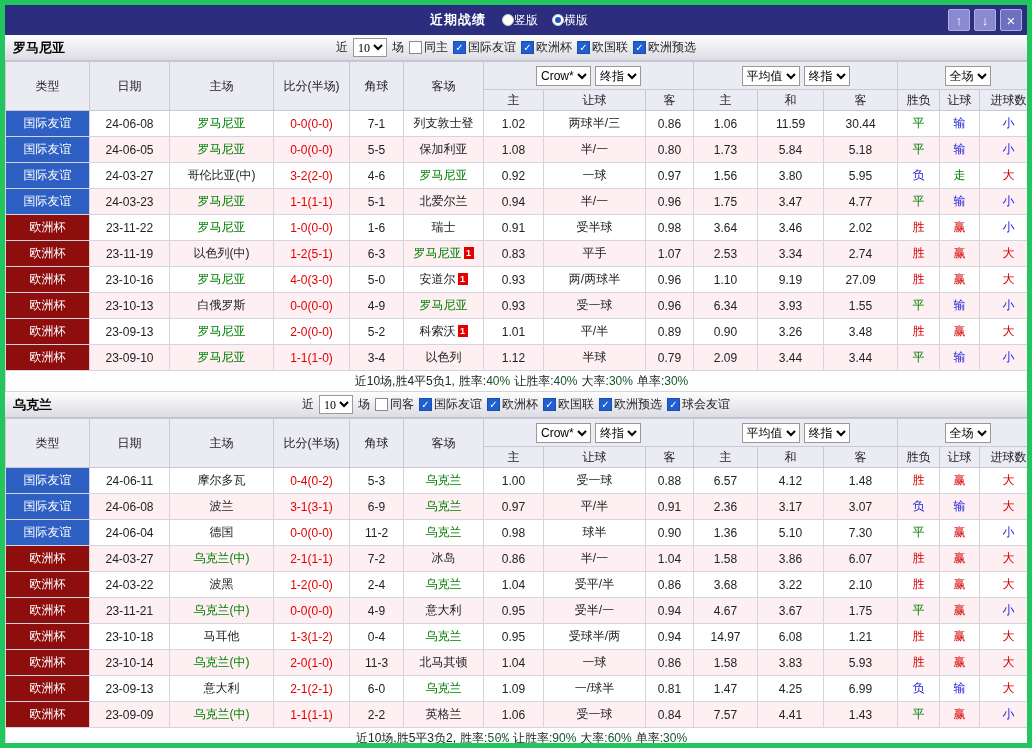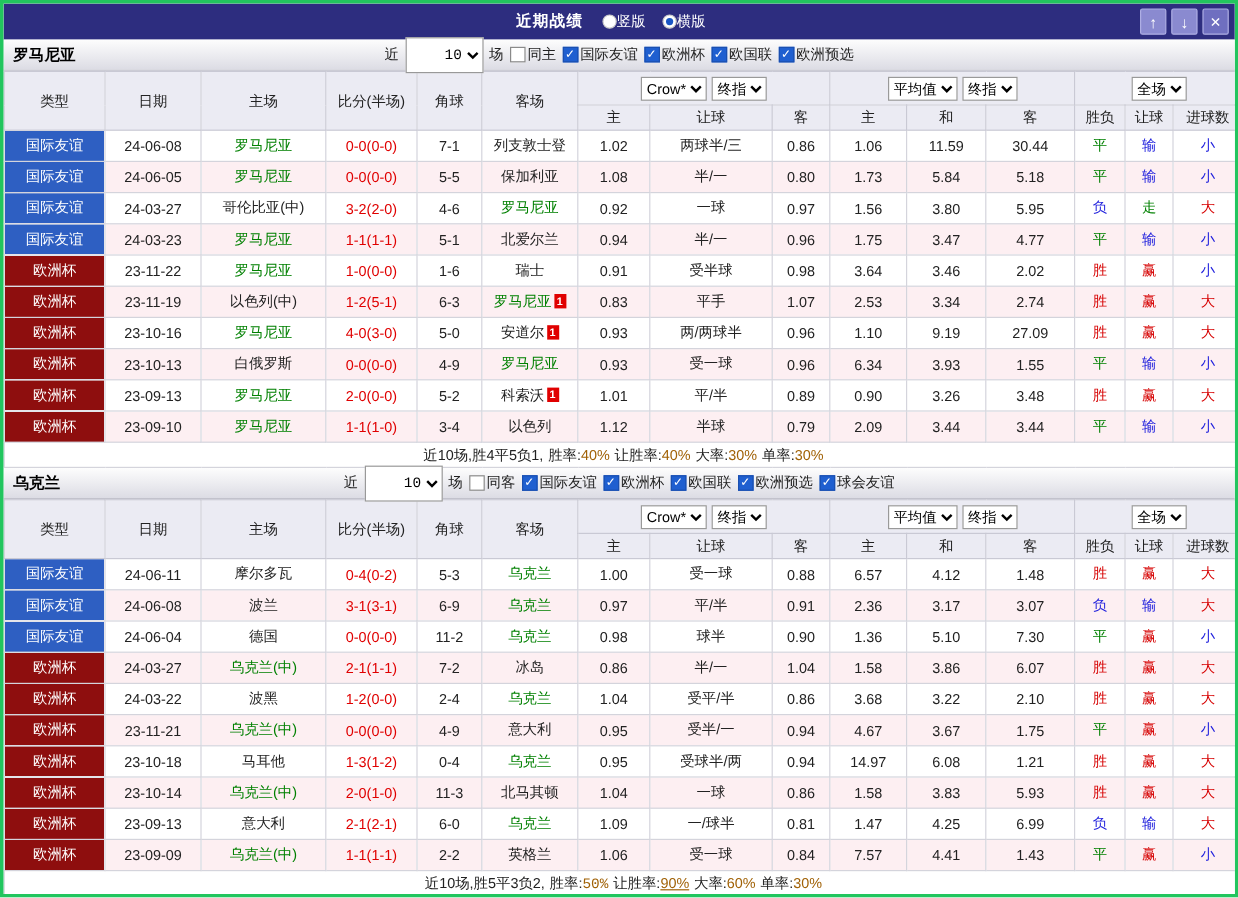--- a/index.html
+++ b/index.html
@@ -1,37 +1,37 @@
 <!DOCTYPE html>
 <html><head>
 <meta charset="utf-8">
 <style>
   * { margin:0; padding:0; box-sizing:border-box; }
   html,body { background:#fff; }
   body { font-family:"Liberation Sans", sans-serif; font-size:12px; color:#222; }
-  .app { width:1032px; height:748px; border:3px solid #22c55e; overflow:hidden; background:#fff; }
+  .app { width:1032px; height:748px; border:5px solid #22c55e; overflow:hidden; background:#fff; }
 
   
   .topbar { height:30px; background:#2d2d7f; position:relative;
             display:flex; align-items:center; justify-content:center; color:#fff; }
   .tb-title { font-weight:bold; font-size:13px; margin-right:16px; letter-spacing:1px; }
   .radio-group { display:inline-flex; align-items:center; gap:0; margin-right:14px; cursor:pointer; font-size:12px; }
   .radio { width:12px; height:12px; border-radius:50%; background:#fff; display:inline-block; position:relative; border:1px solid #ccc; }
   .radio.checked::after { content:''; position:absolute; left:2px; top:2px; width:6px; height:6px; border-radius:50%; background:#1a56c4; }
   .tb-buttons { position:absolute; right:5px; top:4px; display:flex; gap:4px; }
   .tb-btn { width:22px; height:22px; background:#8a8ad0; border:1px solid #aeaee4; color:#fff;
             font-size:13px; line-height:1; cursor:pointer; border-radius:2px; font-family:inherit; }
   .tb-btn.close { background:#6f6fc0; font-size:15px; }
 
   
   .section-bar { height:26px; background:linear-gradient(#fdfdfd,#dcdce4); border-bottom:1px solid #c2c2cc;
                  display:flex; align-items:center; position:relative; }
   .team-title { position:absolute; left:8px; font-weight:bold; font-size:13px; color:#000; }
   .filters { margin:0 auto; display:flex; align-items:center; gap:5px; }
-  .filters select { height:30px; font-size:12px; border:1px solid #999; background:#fff; font-family:Liberation Mono, monospace;padding-left:28px; }
+  .filters select { height:19px; font-size:12px; border:1px solid #999; background:#fff; font-family:Liberation Serif, serif; }
   .cb-group { display:inline-flex; align-items:center; gap:2px; cursor:pointer; }
   .cb { width:13px; height:13px; border:1px solid #8a8a8a; background:#fff; display:inline-flex;
         align-items:center; justify-content:center; font-size:10px; color:#fff; line-height:1; }
   .cb.checked { background:#1f5fd0; border-color:#1a4fb0; }
   .f-leagues { display:inline-flex; align-items:center; gap:5px; }
 
   
   .stat-table { width:1032px; border-collapse:collapse; table-layout:fixed; }
   .stat-table th, .stat-table td { border:1px solid #d4d4dc; text-align:center; overflow:hidden; white-space:nowrap; font-size:12px; }
   .stat-table thead th { background:#ebebf3; border-color:#c9c9d4; font-weight:normal; color:#222; }
@@ -39,21 +39,21 @@
   tr.h2 th { height:21px; }
   .th-sel select { height:20px; font-size:12px; border:1px solid #999; background:#fff; margin:0 2px; font-family:inherit; }
   tbody td { height:26px; background:#fff; }
   tr.alt td { background:#fdeff2; }
   .c-type { color:#fff; }
   .c-score { color:#e00000; }
   .focus-team { color:#008000; }
   .card { display:inline-block; background:#e00000; color:#fff; font-size:9px; font-weight:bold;
           width:10px; height:12px; line-height:12px; margin-left:2px; vertical-align:1px; text-align:center; }
   tfoot td { height:21px; background:#fff; border-color:#d4d4dc; }
-  .red { color:#a16207;text-align:center; }
+  .red { color:#14532d;text-align:center; }
   .sum-stats span { margin-left:4px; }
 </style>
 </head>
 <body>
 
 <div class="app">
   <div class="topbar">
     <span class="tb-title">近期战绩</span>
     <label class="radio-group">
       <span class="radio"></span>

